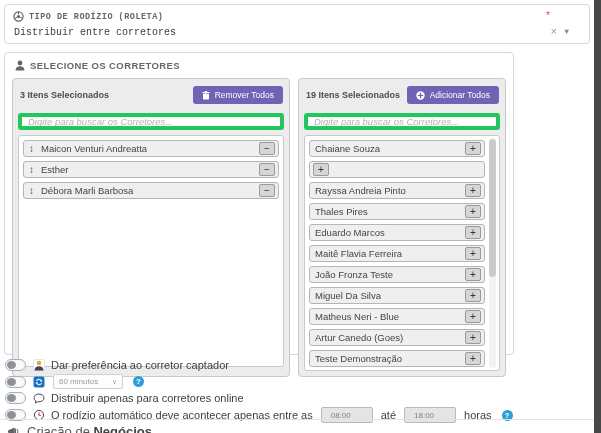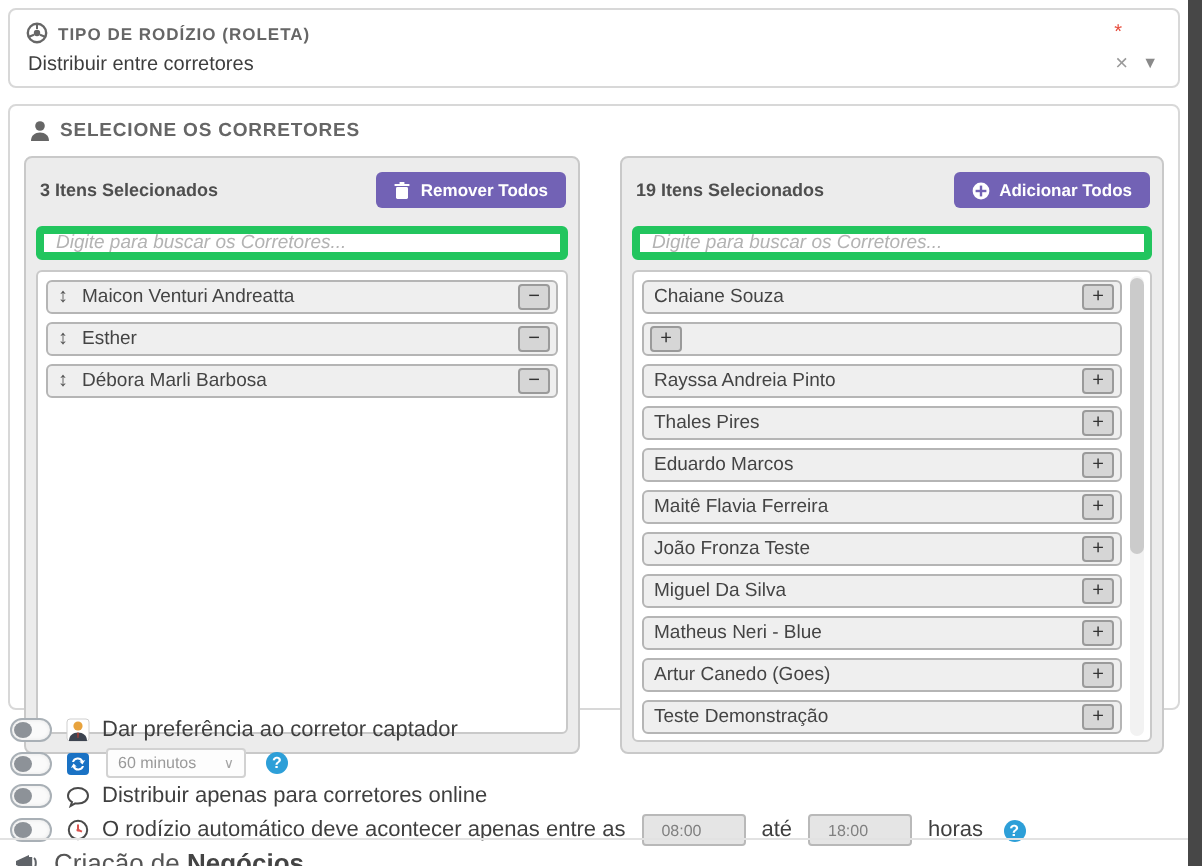--- a/index.html
+++ b/index.html
@@ -4,40 +4,40 @@
 <style>
   * { margin:0; padding:0; box-sizing:border-box; }
   body { font-family:"Liberation Sans", sans-serif; background:#fff; }
   .screen { position:relative; width:601px; height:433px; background:#fff; overflow:hidden; }
 
   
   .page-scrollbar { position:absolute; right:0; top:0; width:7px; height:433px; background:#474747; }
 
   
   .card { position:absolute; background:#fff; border:1px solid #d8d8d8; border-radius:4px; }
-  .card1 { left:4px; top:4px; width:586px; height:40px; padding:6px 10px 4px 8px; }
-  .card2 { left:4px; top:52px; width:586px; height:303px; padding:4px 6px; }
+  .card1 { left:4px; top:4px; width:586px; height:40px; padding:6px 20px 4px 8px;font-family:Liberation Mono, monospace; }
+  .card2 { left:4px; top:52px; width:510px; height:303px; padding:4px 6px; }
 
   .row-between { display:flex; justify-content:space-between; align-items:center; }
   .field-label { font-size:8.5px; font-weight:bold; color:#666; letter-spacing:.5px; display:flex; align-items:center; gap:5px; }
   .required { color:#e74c3c; font-size:10px; margin-right:18px; }
   .select-value { font-size:10px; color:#3d3d3d; margin-top:5px; margin-left:1px; }
   .select-icons { display:flex; align-items:center; gap:7px; margin-top:3px; }
   .clear-x { color:#9a9a9a; font-size:11px; cursor:pointer; }
   .caret { color:#8a8a8a; font-size:8px; }
 
   .section-head { display:flex; align-items:center; gap:5px; font-size:9.5px; font-weight:bold; color:#666; letter-spacing:.4px; margin:3px 0 7px 4px; }
 
-  .panels { display:flex; gap:20px; margin:0 1px; }
+  .panels { display:flex; gap:8px; margin:0 1px; }
   .panel { background:#ececec; border:1px solid #c9c9c9; border-radius:4px; padding:5px; }
   .panel-left { width:278px; }
   .panel-right { flex:1; }
   .panel-head { display:flex; justify-content:space-between; align-items:center; margin:2px 1px 7px 2px; }
   .count { font-size:9px; font-weight:bold; color:#4e4e4e; }
-  .btn-purple { background:#7262b5; color:#fff; font-size:8.5px; font-weight:bold; padding:4px 9px; border-radius:3px; display:flex; gap:5px; align-items:center; border:none; cursor:pointer; font-family:"Liberation Sans", sans-serif; }
+  .btn-purple { background:#7262b5; color:#fff; font-size:8.5px; font-weight:normal; padding:4px 9px; border-radius:3px; display:flex; gap:5px; align-items:center; border:none; cursor:pointer; font-family:"Liberation Sans", sans-serif; }
 
   .search { width:100%; height:17px; background:#fff; border:4px solid #22c55e; border-radius:3px; font-style:italic; font-size:9.5px; color:#555; padding:0 6px; font-family:"Liberation Sans", sans-serif; }
   .search::placeholder { color:#b3b3b3; opacity:1; }
 
   .list { background:#fff; border:1px solid #c9c9c9; border-radius:3px; margin-top:5px; padding:4px; overflow:hidden; }
   .list-left { height:232px; }
   .list-right { height:236px; position:relative; padding-right:14px; }
 
   .chip { height:17px; display:flex; align-items:center; background:#efefef; border:1px solid #b5b5b5; border-radius:3px; margin-bottom:4px; padding:0 3px; font-size:9.5px; color:#444; }
   .chip .drag { font-size:10px; color:#555; margin:0 5px 0 2px; cursor:grab; }

